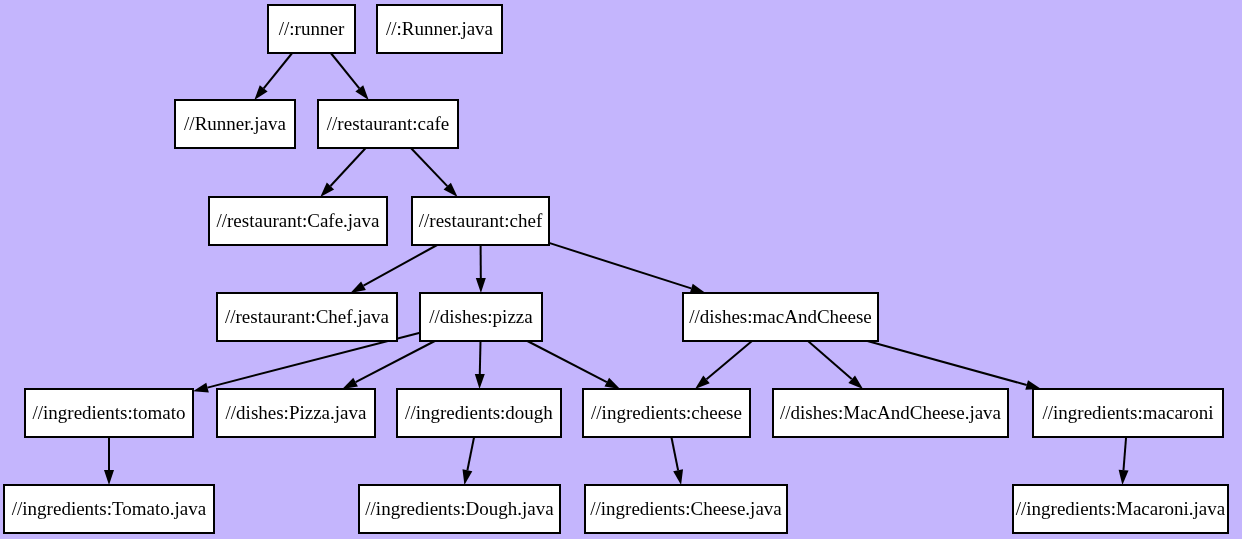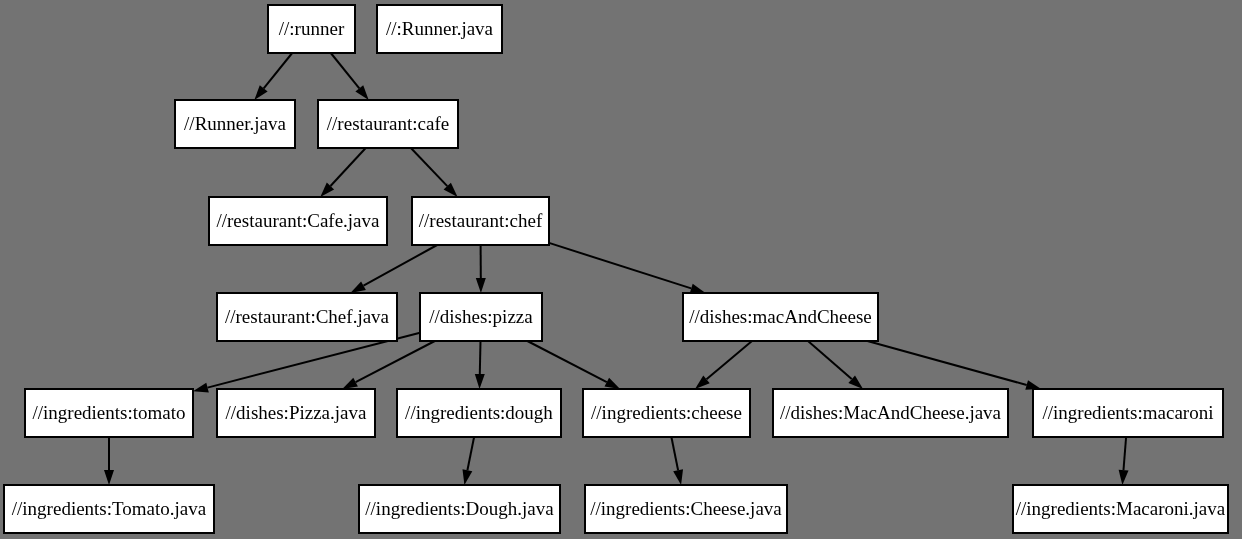--- a/index.html
+++ b/index.html
@@ -3,21 +3,21 @@
 <meta charset="utf-8">
 <style>
   html, body {
     margin: 0;
     padding: 0;
     background: #ffffff;
   }
   .canvas-wrap {
     width: 1242px;
     height: 539px;
-    background: #737373;
+    background: #c4b5fd;
     position: relative;
     overflow: hidden;
   }
   svg {
     display: block;
   }
   .node-rect {
     fill: #ffffff;
     stroke: #000000;
     stroke-width: 2px;

